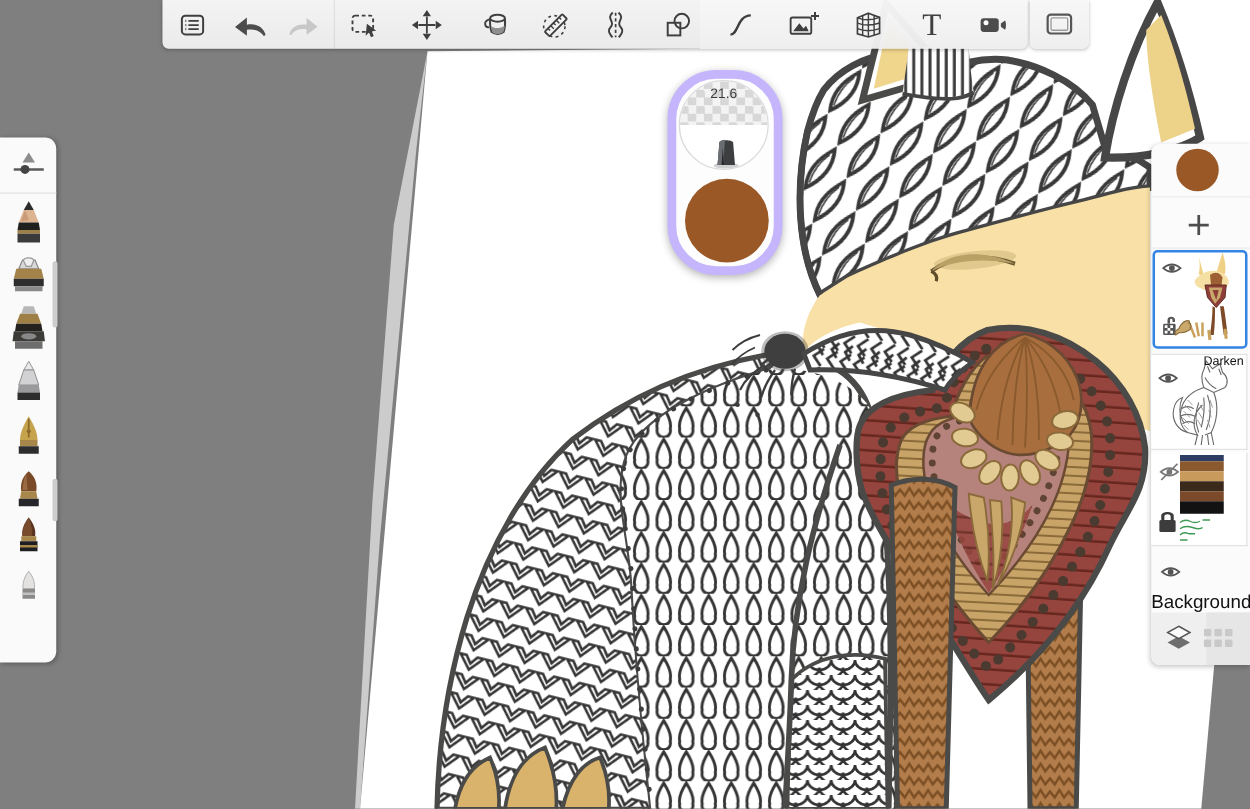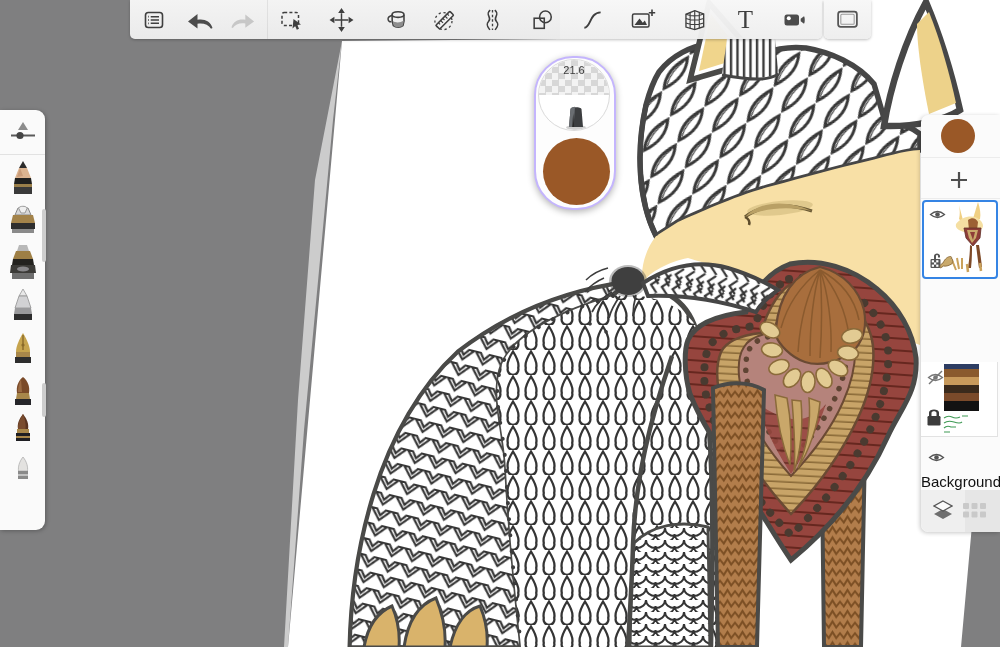--- a/index.html
+++ b/index.html
@@ -4,21 +4,21 @@
 html,body{margin:0;padding:0}
 body{width:1000px;height:647px;overflow:hidden;background:#7f7f80;font-family:"Liberation Sans",sans-serif;position:relative}
 #art{position:absolute;left:0;top:0}
 #toolbar{position:absolute;left:130px;top:0;width:692px;height:39px;background:linear-gradient(rgba(247,247,247,0.97),rgba(238,238,238,0.97));border-radius:0 0 5px 5px;box-shadow:0 1px 3px rgba(0,0,0,0.25);display:flex;align-items:center}
 #toolbar .sep{width:1px;height:39px;background:rgba(0,0,0,0.07)}
 #toolbar2{position:absolute;left:824px;top:0;width:47px;height:39px;background:linear-gradient(rgba(247,247,247,0.97),rgba(238,238,238,0.97));border-radius:0 0 5px 5px;box-shadow:0 1px 3px rgba(0,0,0,0.25);display:flex;align-items:center;justify-content:center}
 .ti{position:absolute;top:50%;transform:translateY(-50%)}
 #toolbar .sep{position:absolute;top:0}
 #leftbar{position:absolute;left:0;top:110px;width:45px;height:420px;background:#fafafa;border-radius:0 9px 9px 0;box-shadow:1px 1px 4px rgba(0,0,0,0.28)}
 #panel{position:absolute;left:921px;top:115px;width:79px;height:417px;background:#fbfbfb;border-radius:7px 0 0 7px;box-shadow:-1px 1px 4px rgba(0,0,0,0.22)}
-#puck{position:absolute;left:534px;top:56px;width:78px;height:150px;background:#fdfdfd;border-radius:39px;box-shadow:0 2px 7px rgba(0,0,0,0.3);border:2px solid #c4b5fd}
+#puck{position:absolute;left:534px;top:56px;width:78px;height:150px;background:#fdfdfd;border-radius:39px;box-shadow:0 2px 7px rgba(0,0,0,0.3);border:7px solid #c4b5fd}
 </style></head>
 <body>
 <svg id="art" width="1000" height="647" viewBox="0 0 1000 647">
 <defs>
 <pattern id="leaf" width="36" height="27" patternUnits="userSpaceOnUse" patternTransform="rotate(-16)">
   <rect width="36" height="27" fill="#ffffff"></rect>
   <path d="M2,25 Q9,7 33,2 Q26,21 2,25 Z" fill="#fff" stroke="#383838" stroke-width="3"></path>
   <path d="M6,22 Q14,10 28,5" fill="none" stroke="#3a3a3a" stroke-width="1.2"></path>
 </pattern>
 <pattern id="drop" width="18" height="25" patternUnits="userSpaceOnUse">
@@ -306,20 +306,41 @@
   <g fill="#fff">
           <rect x="5.8" y="10.2" width="2.2" height="2.2"></rect>
           <rect x="10.2" y="10.2" width="2.2" height="2.2"></rect>
           <rect x="8" y="12.4" width="2.2" height="2.2"></rect>
           <rect x="5.8" y="14.6" width="2.2" height="2.2"></rect>
           <rect x="10.2" y="14.6" width="2.2" height="2.2"></rect>
         </g>
   <path d="M17,13 C19,8.5 22,6.5 24.5,6.5 C25.5,6.5 26,7.5 25.2,8.5 C26.2,8.3 27,9.2 26.2,10.2 C27,10.4 27.2,11.4 26.2,12.2 C26.8,12.8 26.4,13.8 25.2,14.2 C22.5,15.8 19.5,16.5 17.5,16 L14.5,18 C13.5,16.5 14,14.5 17,13 Z" fill="#c9a96b" stroke="#8a6a3a" stroke-width="0.9"></path>
  </svg>
 </div>
+<div style="position:absolute;left:0;top:168px;width:76px;height:75px;background:#fff;border:1px solid #e2e2e2;border-left:none;overflow:hidden">
+ <svg style="position:absolute;left:5px;top:11px" width="17" height="15" viewBox="0 0 17 15">
+        <path d="M1.5,7.5 Q8.5,1.5 15.5,7.5 Q8.5,13.5 1.5,7.5 Z" fill="none" stroke="#555" stroke-width="1.3"></path>
+        <circle cx="8.5" cy="7.5" r="2.3" fill="#555"></circle>
+      </svg>
+ <svg style="position:absolute;left:14px;top:2px" width="62" height="72" viewBox="0 0 62 72">
+  <g fill="none" stroke="#6a6a6a" stroke-width="0.9">
+  <path d="M28,10 L30,3 L35,9 L41,5 L43,12 C47,15 48,20 45,24 L36,28 L28,24 C26,18 26,13 28,10 Z"></path>
+  <path d="M28,24 C19,27 12,33 10,41 C8,49 10,56 15,60 L23,62 C18,54 20,44 27,38"></path>
+  <path d="M36,28 C40,38 39,50 34,60 L29,62 M23,62 L21,70 M34,60 L36,70 M27,62 L26,70 M31,62 L32,70"></path>
+  <path d="M15,60 C7,58 2,50 4,41 C5,36 8,33 11,32 C8,38 8,46 12,52"></path>
+  <path d="M29,16 C31,20 34,23 38,25 M31,30 C34,38 34,48 30,58 M24,36 C21,44 21,52 24,60 M28,32 C29,40 28,48 26,56"></path>
+  <path d="M40,9 L42,14 M31,7 L33,12"></path>
+  <path d="M10,41 C13,39 17,39 20,41 M9,47 C13,45 17,45 21,47 M11,53 C14,51 18,51 21,53"></path>
+  </g>
+  <g stroke="#909090" stroke-width="0.7" fill="none">
+  <path d="M13,38 L18,43 M12,43 L17,48 M11,48 L16,53 M12,54 L16,58 M25,38 L28,43 M24,44 L27,49 M23,50 L26,55 M15,34 L19,38 M33,34 L35,40 M32,42 L34,48 M31,50 L33,56"></path>
+  </g>
+ </svg>
+ <div style="position:absolute;right:2px;top:0;font-size:10px;color:#111">Darken</div>
+</div>
 <div style="position:absolute;left:0;top:247px;width:76px;height:74px;background:#fff;border:1px solid #e2e2e2;border-left:none;border-top:none">
  <svg style="position:absolute;left:5px;top:7px" width="19" height="17" viewBox="0 0 19 17">
         <path d="M2.5,8.5 Q9.5,2.5 16.5,8.5 Q9.5,14.5 2.5,8.5 Z" fill="none" stroke="#777" stroke-width="1.3"></path>
         <circle cx="9.5" cy="8.5" r="2.3" fill="#777"></circle>
         <path d="M3,15 L16,2" stroke="#777" stroke-width="1.4"></path>
       </svg>
  <div style="position:absolute;left:23px;top:2px;width:35px;height:47px">
   <div style="height:5px;background:#2d3d63"></div>
   <div style="height:8px;background:#8a5a2e"></div>
   <div style="height:8px;background:#c89a5c"></div>

